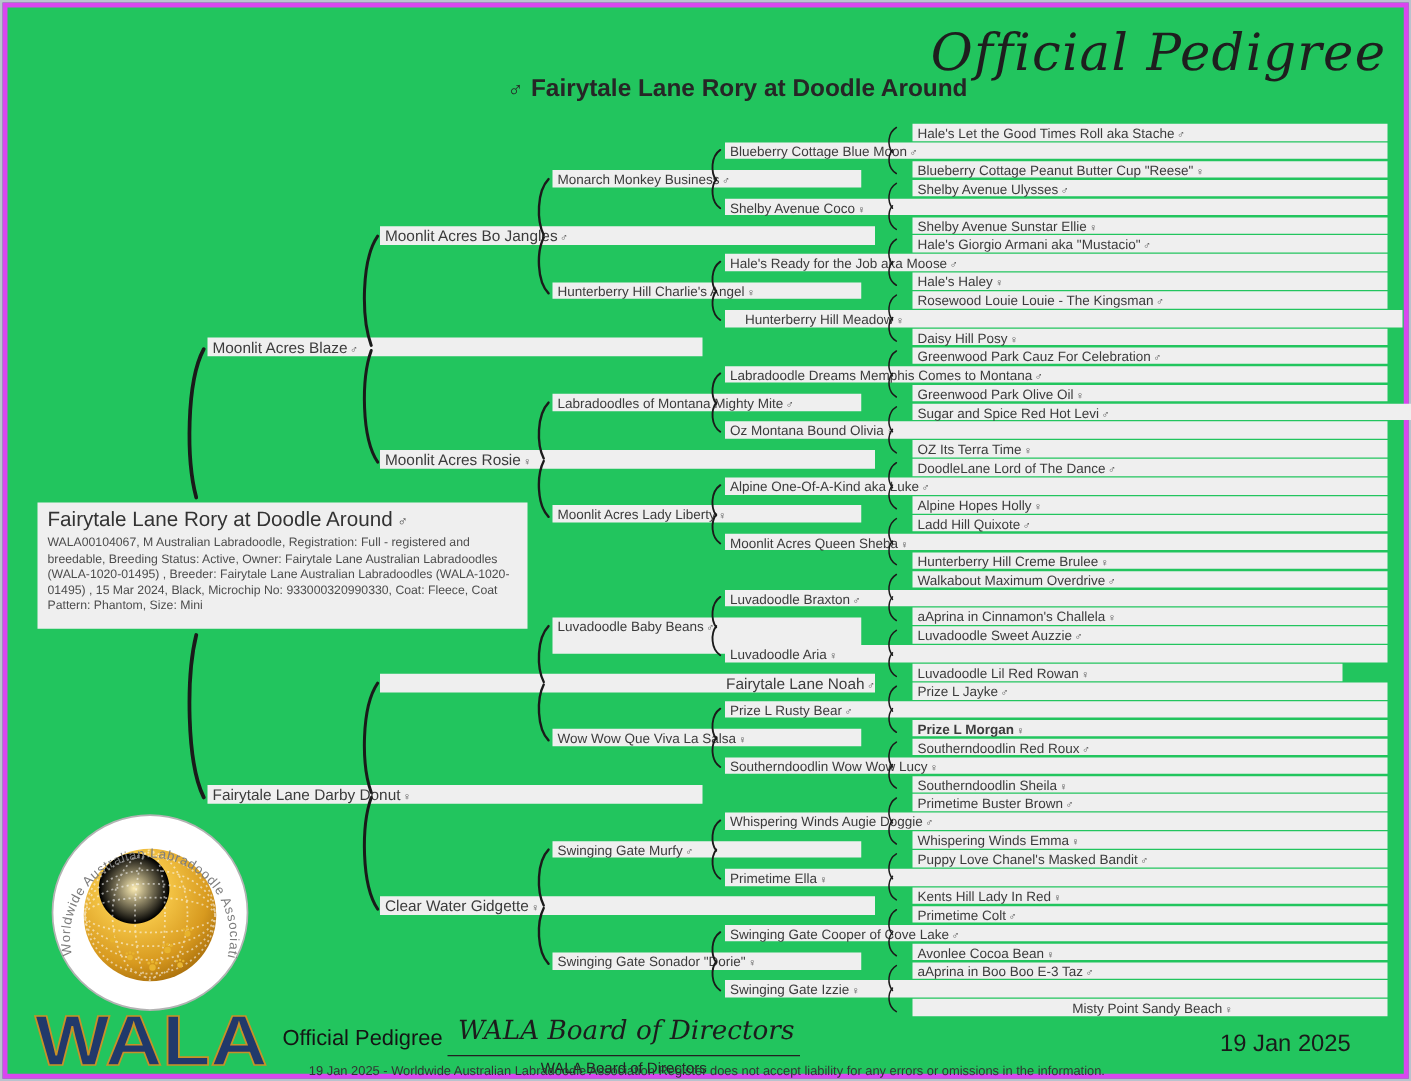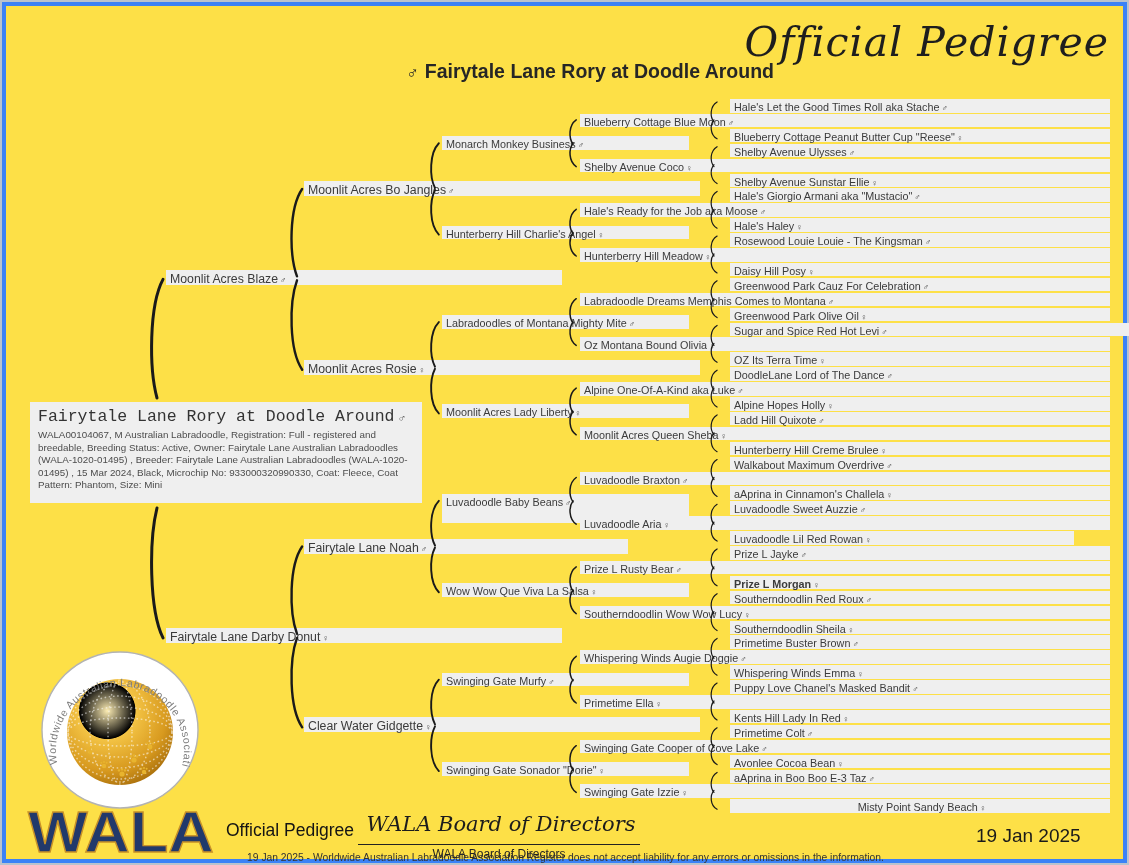--- a/index.html
+++ b/index.html
@@ -4,21 +4,21 @@
 <style>
   html,body{margin:0;padding:0;}
   body{
     width:1129px;height:865px;position:relative;
     background:#b9c3ce;
     font-family:"Liberation Sans","DejaVu Sans",sans-serif;
     overflow:hidden;
   }
   .frame{
     position:absolute;left:2px;top:2px;right:2px;bottom:2px;
-    background:#fde047;border:4px solid #3b82f6;box-sizing:border-box;
+    background:#22c55e;border:4px solid #d946ef;box-sizing:border-box;
   }
   .canvas{position:absolute;left:0;top:0;width:1119px;height:853px;}
 
   
   .script-title{
     position:absolute;top:12px;right:16px;
     font-family:"DejaVu Serif","Liberation Serif",serif;
     font-style:italic;font-size:41px;color:#1e1e1e;letter-spacing:1px;
     white-space:nowrap;
   }
@@ -36,21 +36,21 @@
   .f11 .nm{font-size:10.8px;}
   .f12 .nm{font-size:12.3px;}
 
   #arcs{position:absolute;left:0;top:0;z-index:2;pointer-events:none;}
 
   
   .subject{
     position:absolute;left:24px;top:396px;width:392px;height:101px;
     background:#efefef;z-index:1;box-sizing:border-box;padding:5px 8px;
   }
-  .subject-name{font-size:16.5px;color:#333;white-space:nowrap;font-family:Liberation Mono, monospace;}
+  .subject-name{font-size:16.5px;color:#333;white-space:nowrap;}
   .subject-name .sx{font-size:11px;margin-left:4px;color:#444;}
   .subject-details{margin-top:3px;font-size:9.8px;line-height:12.6px;color:#4c4c4c;}
 
   
   .foot-label{position:absolute;left:220px;top:814px;font-size:17.5px;color:#141414;}
   .sig-script{
     position:absolute;left:350px;top:806px;width:290px;text-align:center;
     font-family:"DejaVu Serif","Liberation Serif",serif;font-style:italic;
     font-size:21px;color:#1c1c1c;white-space:nowrap;
   }
@@ -138,34 +138,34 @@
         <path d="M 291 631.95 C 283 654.3000000000001, 283 701.682, 296.182 721.35" fill="none" stroke="#1a1a1a" stroke-width="2.4" stroke-linecap="round"></path>
         <path d="M 157 273.35 C 143 299.45300000000003, 143 362.3375, 151 392" fill="none" stroke="#1a1a1a" stroke-width="3" stroke-linecap="round"></path>
         <path d="M 151 502 C 143 534.4875, 143 603.361, 157 631.95" fill="none" stroke="#1a1a1a" stroke-width="3" stroke-linecap="round"></path>
       </svg>
 
   <div id="tree">
         <div class="node f12" style="left: 160px; top: 264.35px; width: 396px; height: 15px; line-height: 15px;"><span class="nm">Moonlit Acres Blaze</span><span class="sx">♂</span></div>
         <div class="node f12" style="left: 160px; top: 621.95px; width: 396px; height: 15px; line-height: 15px;"><span class="nm">Fairytale Lane Darby Donut</span><span class="sx">♀</span></div>
         <div class="node f12" style="left: 298px; top: 174.95px; width: 396px; height: 15px; line-height: 15px;"><span class="nm">Moonlit Acres Bo Jangles</span><span class="sx">♂</span></div>
         <div class="node f12" style="left: 298px; top: 353.75px; width: 396px; height: 15px; line-height: 15px;"><span class="nm">Moonlit Acres Rosie</span><span class="sx">♀</span></div>
-        <div class="node f12" style="left: 298px; top: 532.55px; width: 324px; height: 15px; line-height: 15px;"><span class="nm">Fairytale Lane Noah</span><span class="sx">♂</span></div>
+        <div class="node f12" style="left: 298px; top: 532.55px; width: 396px; height: 15px; line-height: 15px; text-align: right;"><span class="nm">Fairytale Lane Noah</span><span class="sx">♂</span></div>
         <div class="node f12" style="left: 298px; top: 711.35px; width: 396px; height: 15px; line-height: 15px;"><span class="nm">Clear Water Gidgette</span><span class="sx">♀</span></div>
         <div class="node f11" style="left: 436px; top: 130.25px; width: 247px; height: 13.5px; line-height: 13.5px;"><span class="nm">Monarch Monkey Business</span><span class="sx">♂</span></div>
         <div class="node f11" style="left: 436px; top: 219.65px; width: 247px; height: 13.5px; line-height: 13.5px;"><span class="nm">Hunterberry Hill Charlie's Angel</span><span class="sx">♀</span></div>
         <div class="node f11" style="left: 436px; top: 309.05px; width: 247px; height: 13.5px; line-height: 13.5px;"><span class="nm">Labradoodles of Montana Mighty Mite</span><span class="sx">♂</span></div>
         <div class="node f11" style="left: 436px; top: 398.45px; width: 247px; height: 13.5px; line-height: 13.5px;"><span class="nm">Moonlit Acres Lady Liberty</span><span class="sx">♀</span></div>
         <div class="node f11" style="left: 436px; top: 487.85px; width: 247px; height: 29px; line-height: 13.5px;"><span class="nm">Luvadoodle Baby Beans</span><span class="sx">♂</span></div>
         <div class="node f11" style="left: 436px; top: 577.25px; width: 247px; height: 13.5px; line-height: 13.5px;"><span class="nm">Wow Wow Que Viva La Salsa</span><span class="sx">♀</span></div>
         <div class="node f11" style="left: 436px; top: 666.65px; width: 247px; height: 13.5px; line-height: 13.5px;"><span class="nm">Swinging Gate Murfy</span><span class="sx">♂</span></div>
         <div class="node f11" style="left: 436px; top: 756.05px; width: 247px; height: 13.5px; line-height: 13.5px;"><span class="nm">Swinging Gate Sonador "Dorie"</span><span class="sx">♀</span></div>
         <div class="node f11" style="left: 574px; top: 107.9px; width: 530px; height: 13.5px; line-height: 13.5px;"><span class="nm">Blueberry Cottage Blue Moon</span><span class="sx">♂</span></div>
         <div class="node f11" style="left: 574px; top: 152.6px; width: 530px; height: 13.5px; line-height: 13.5px;"><span class="nm">Shelby Avenue Coco</span><span class="sx">♀</span></div>
         <div class="node f11" style="left: 574px; top: 197.3px; width: 530px; height: 13.5px; line-height: 13.5px;"><span class="nm">Hale's Ready for the Job aka Moose</span><span class="sx">♂</span></div>
-        <div class="node f11" style="left: 574px; top: 242px; width: 530px; height: 13.5px; line-height: 13.5px;"><span class="nm">Hunterberry Hill Meadow</span><span class="sx">♀</span></div>
+        <div class="node f11" style="left: 574px; top: 242px; width: 530px; height: 13.5px; line-height: 13.5px; padding-left: 12px;"><span class="nm">Hunterberry Hill Meadow</span><span class="sx">♀</span></div>
         <div class="node f11" style="left: 574px; top: 286.7px; width: 530px; height: 13.5px; line-height: 13.5px;"><span class="nm">Labradoodle Dreams Memphis Comes to Montana</span><span class="sx">♂</span></div>
         <div class="node f11" style="left: 574px; top: 331.4px; width: 530px; height: 13.5px; line-height: 13.5px;"><span class="nm">Oz Montana Bound Olivia</span><span class="sx">♀</span></div>
         <div class="node f11" style="left: 574px; top: 376.1px; width: 530px; height: 13.5px; line-height: 13.5px;"><span class="nm">Alpine One-Of-A-Kind aka Luke</span><span class="sx">♂</span></div>
         <div class="node f11" style="left: 574px; top: 420.8px; width: 530px; height: 13.5px; line-height: 13.5px;"><span class="nm">Moonlit Acres Queen Sheba</span><span class="sx">♀</span></div>
         <div class="node f11" style="left: 574px; top: 465.5px; width: 530px; height: 13.5px; line-height: 13.5px;"><span class="nm">Luvadoodle Braxton</span><span class="sx">♂</span></div>
         <div class="node f11" style="left: 574px; top: 510.2px; width: 530px; height: 13.5px; line-height: 13.5px;"><span class="nm">Luvadoodle Aria</span><span class="sx">♀</span></div>
         <div class="node f11" style="left: 574px; top: 554.9px; width: 530px; height: 13.5px; line-height: 13.5px;"><span class="nm">Prize L Rusty Bear</span><span class="sx">♂</span></div>
         <div class="node f11" style="left: 574px; top: 599.6px; width: 530px; height: 13.5px; line-height: 13.5px;"><span class="nm">Southerndoodlin Wow Wow Lucy</span><span class="sx">♀</span></div>
         <div class="node f11" style="left: 574px; top: 644.3px; width: 530px; height: 13.5px; line-height: 13.5px;"><span class="nm">Whispering Winds Augie Doggie</span><span class="sx">♂</span></div>
         <div class="node f11" style="left: 574px; top: 689px; width: 530px; height: 13.5px; line-height: 13.5px;"><span class="nm">Primetime Ella</span><span class="sx">♀</span></div>

